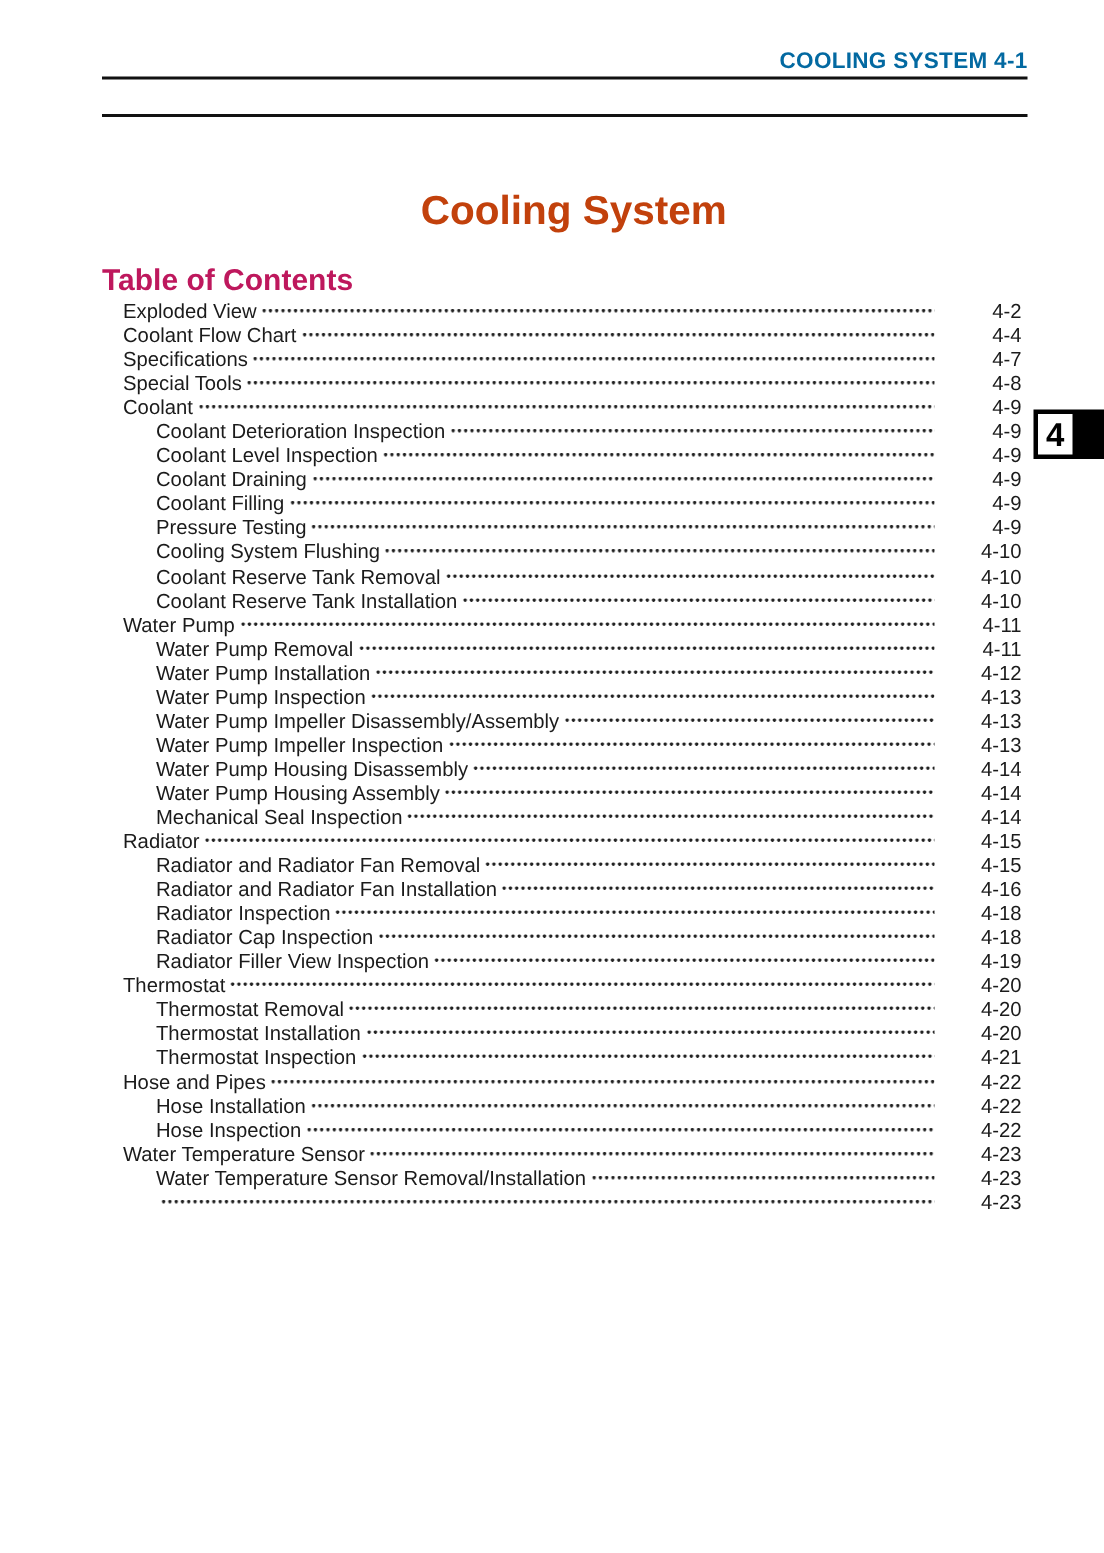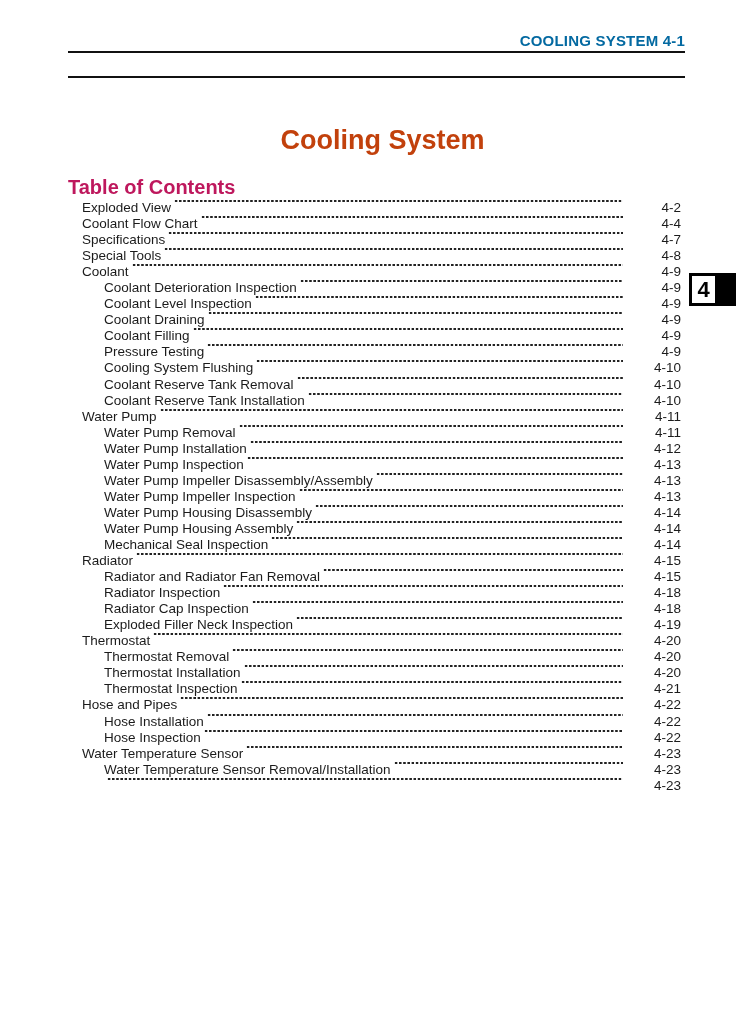--- a/index.html
+++ b/index.html
@@ -57,21 +57,21 @@
     color: #be185d;
   }
   .toc {
     position: absolute;
     top: 200px;
     left: 82px;
     width: 599px;
   }
   .toc-row {
     display: flex;
-    align-items: flex-start;
+    align-items: center;
     height: 16.05px;
     font-size: 13.5px;
     line-height: 16.05px;
     white-space: nowrap;
   }
   .toc-row.sub { padding-left: 22px; }
   .toc-label { flex: none; }
   .toc-leader {
     flex: 1;
     height: 4px;
@@ -237,31 +237,36 @@
     <span class="toc-label">Radiator</span>
     <span class="toc-leader"></span>
     <span class="toc-page">4-15</span>
   </div>
     <div class="toc-row sub">
     <span class="toc-label">Radiator and Radiator Fan Removal</span>
     <span class="toc-leader"></span>
     <span class="toc-page">4-15</span>
   </div>
     <div class="toc-row sub">
+    <span class="toc-label">Radiator and Radiator Fan Installation</span>
+    <span class="toc-leader"></span>
+    <span class="toc-page">4-16</span>
+  </div>
+    <div class="toc-row sub">
     <span class="toc-label">Radiator Inspection</span>
     <span class="toc-leader"></span>
     <span class="toc-page">4-18</span>
   </div>
     <div class="toc-row sub">
     <span class="toc-label">Radiator Cap Inspection</span>
     <span class="toc-leader"></span>
     <span class="toc-page">4-18</span>
   </div>
     <div class="toc-row sub">
-    <span class="toc-label">Exploded Filler Neck Inspection</span>
+    <span class="toc-label">Radiator Filler View Inspection</span>
     <span class="toc-leader"></span>
     <span class="toc-page">4-19</span>
   </div>
     <div class="toc-row">
     <span class="toc-label">Thermostat</span>
     <span class="toc-leader"></span>
     <span class="toc-page">4-20</span>
   </div>
     <div class="toc-row sub">
     <span class="toc-label">Thermostat Removal</span>

